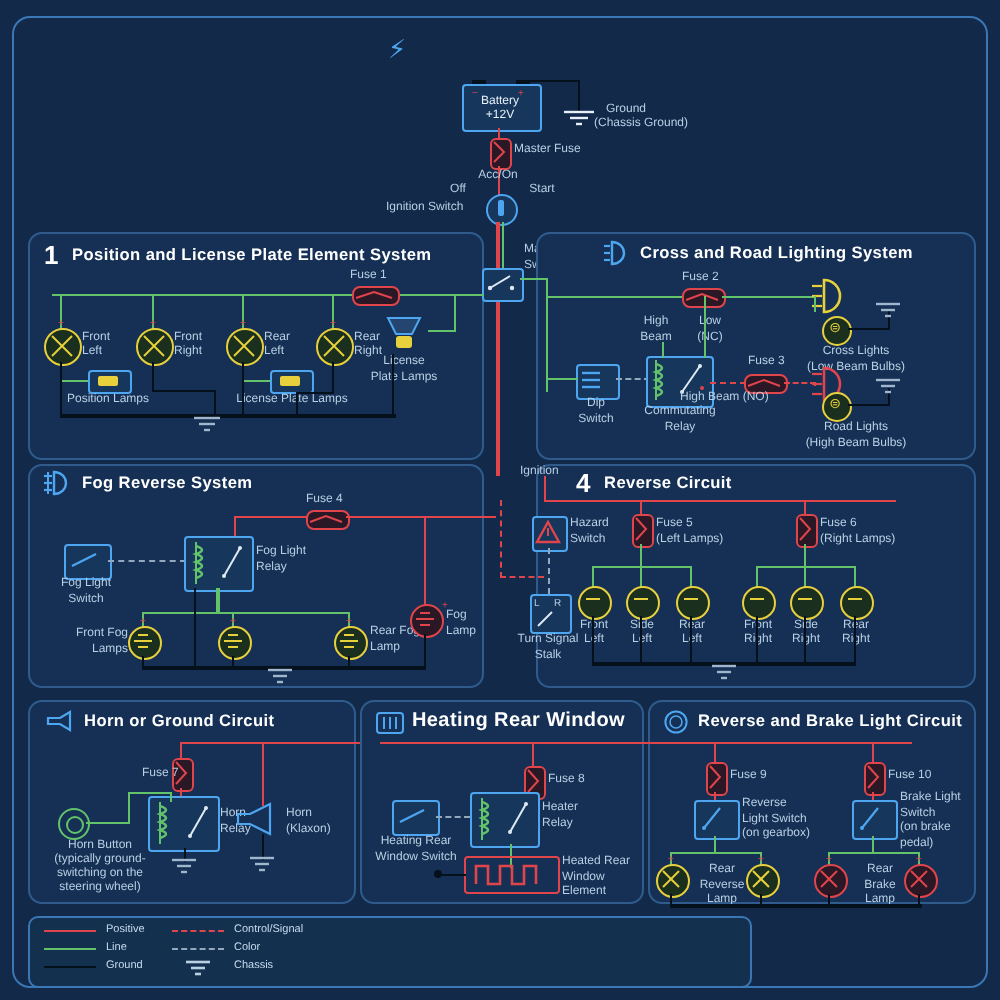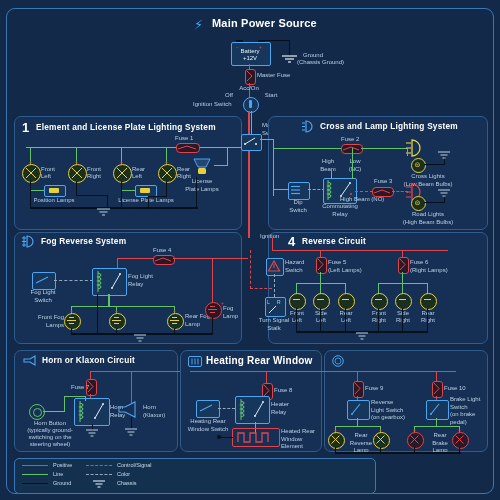--- a/index.html
+++ b/index.html
@@ -35,21 +35,20 @@
   .lgdash{position:absolute;height:0;width:26px;}
   svg{position:absolute;overflow:visible;}
 </style>
 </head>
 <body>
 
 <div id="root">
   <div class="outer"></div>
 
   <div class="ico" style="left:194px;top:17px;font-size:13px;">⚡</div>
-  <div class="ttl" style="left:212px;top:17px;font-size:11px;">Main Power Source</div>
 
   <div class="box" style="left:231px;top:42px;width:38px;height:22px;"></div>
   <div class="w wh blk" style="left:236px;top:40px;width:7px;height:2px;"></div>
   <div class="w wh blk" style="left:258px;top:40px;width:7px;height:2px;"></div>
   <div class="minus" style="left:236px;top:44px;color:#e0454b;">−</div>
   <div class="plus" style="left:259px;top:44px;">+</div>
   <div class="lbl" style="left:231px;top:48px;width:38px;color:#e7f0f8;">Battery</div>
   <div class="lbl" style="left:231px;top:55px;width:38px;color:#e7f0f8;">+12V</div>
 
   <div class="w wh blk" style="left:264px;top:40px;width:26px;height:1.4px;"></div>
@@ -75,21 +74,21 @@
   <div class="lbl" style="left:262px;top:92px;width:18px;">Start</div>
   <div class="box" style="left:243px;top:97px;width:14px;height:14px;border-radius:50%;"></div>
   <div style="position:absolute;left:248.5px;top:100px;width:3px;height:8px;background:#4ea6f0;border-radius:1px;"></div>
   <div class="lblL" style="left:193px;top:101px;">Ignition Switch</div>
 
   <div class="w wv red" style="left:248px;top:111px;width:1.6px;height:127px;"></div>
   <div class="w wv grn" style="left:251px;top:111px;width:1.4px;height:24px;"></div>
 
   <div class="panel" style="left:14px;top:116px;width:226px;height:112px;"></div>
   <div class="num" style="left:22px;top:120px;">1</div>
-  <div class="ttl" style="left:36px;top:122px;font-size:8.3px;">Element and License Plate Lighting System</div>
+  <div class="ttl" style="left:36px;top:122px;font-size:8.3px;">Position and License Plate Element System</div>
 
   <div class="box" style="left:241px;top:134px;width:19px;height:15px;"></div>
   <svg style="left:242px;top:135px;width:17px;height:13px;">
     <line x1="3" y1="9" x2="13" y2="3" stroke="#dfe9f3" stroke-width="1"></line>
     <circle cx="3" cy="9" r="1.1" fill="#dfe9f3"></circle>
       <circle cx="14" cy="9" r="1.1" fill="#dfe9f3"></circle>
   </svg>
   <div class="lblL" style="left:262px;top:122px;white-space:pre-line;">Main Light
 Switch</div>
 
@@ -176,21 +175,21 @@
     <line x1="5" y1="6" x2="8" y2="6" stroke="#9fb6cc" stroke-width="1.2"></line>
   </svg>
 
   <div class="panel" style="left:268px;top:116px;width:218px;height:112px;"></div>
   <svg class="ico" style="left:302px;top:121px;width:14px;height:11px;">
     <path d="M4,0 A6,5.5 0 0 1 4,11 Z" fill="none" stroke="#4ea6f0" stroke-width="1.2"></path>
     <line x1="0" y1="2" x2="3" y2="2" stroke="#4ea6f0" stroke-width="1.1"></line>
     <line x1="0" y1="5.5" x2="3" y2="5.5" stroke="#4ea6f0" stroke-width="1.1"></line>
     <line x1="0" y1="9" x2="3" y2="9" stroke="#4ea6f0" stroke-width="1.1"></line>
   </svg>
-  <div class="ttl" style="left:320px;top:121px;font-size:8.3px;">Cross and Lamp Lighting System</div>
+  <div class="ttl" style="left:320px;top:121px;font-size:8.3px;">Cross and Road Lighting System</div>
 
   <div class="w wh grn" style="left:260px;top:139px;width:14px;height:1.4px;"></div>
   <div class="w wv grn" style="left:273px;top:139px;width:1.4px;height:57px;"></div>
   <div class="w wh grn" style="left:273px;top:148px;width:69px;height:1.4px;"></div>
 
   <div class="fuse" style="left:341px;top:144px;width:20px;height:8px;border-radius:4px;"></div>
   <svg style="left:343px;top:146px;width:16px;height:5px;">
     <path d="M0,4 L8,1 L16,4" stroke="#e0454b" fill="none" stroke-width="1"></path>
   </svg>
   <div class="lblL" style="left:341px;top:136px;">Fuse 2</div>
@@ -468,21 +467,21 @@
   <svg style="left:356px;top:333px;width:13px;height:8px;">
     <line x1="0" y1="0" x2="12" y2="0" stroke="#9fb6cc" stroke-width="1.2"></line>
     <line x1="2.5" y1="3" x2="9.5" y2="3" stroke="#9fb6cc" stroke-width="1.2"></line>
     <line x1="4.5" y1="6" x2="7.5" y2="6" stroke="#9fb6cc" stroke-width="1.2"></line>
   </svg>
 
   <div class="panel" style="left:14px;top:350px;width:162px;height:100px;"></div>
   <svg class="ico" style="left:22px;top:356px;width:16px;height:10px;">
     <path d="M2,3 L8,3 L13,0 L13,9 L8,6 L2,6 Z" fill="none" stroke="#4ea6f0" stroke-width="1.1"></path>
   </svg>
-  <div class="ttl" style="left:42px;top:355px;font-size:8.3px;">Horn or Klaxon Circuit</div>
+  <div class="ttl" style="left:42px;top:355px;font-size:8.3px;">Horn or Ground Circuit</div>
 
   <div class="w wh red" style="left:90px;top:371px;width:100px;height:1.4px;"></div>
   <div class="w wv red" style="left:90px;top:371px;width:1.4px;height:9px;"></div>
   <div class="fuse" style="left:86px;top:379px;width:9px;height:15px;"></div>
   <svg style="left:87px;top:380px;width:7px;height:13px;">
     <path d="M1,1 L6,6.5 L1,12" stroke="#e0454b" fill="none" stroke-width="1"></path>
   </svg>
   <div class="lblL" style="left:71px;top:385px;top:384px;">Fuse 7</div>
 
   <div class="w wv red" style="left:90px;top:394px;width:1.4px;height:9px;"></div>
@@ -578,20 +577,21 @@
 Window
 Element</div>
   <div class="w wh blk" style="left:219px;top:437px;width:14px;height:1.4px;"></div>
   <div style="position:absolute;left:217px;top:435px;width:4px;height:4px;border-radius:50%;background:#05101d;"></div>
 
   <div class="panel" style="left:324px;top:350px;width:162px;height:100px;"></div>
   <svg class="ico" style="left:332px;top:355px;width:12px;height:12px;">
     <circle cx="6" cy="6" r="5.3" fill="none" stroke="#4ea6f0" stroke-width="1"></circle>
     <circle cx="6" cy="6" r="3" fill="none" stroke="#4ea6f0" stroke-width="0.8"></circle>
   </svg>
+  <div class="ttl" style="left:349px;top:355px;font-size:8.3px;">Reverse and Brake Light Circuit</div>
 
   <div class="w wh red" style="left:190px;top:371px;width:266px;height:1.4px;"></div>
   <div class="w wv red" style="left:357px;top:371px;width:1.4px;height:11px;"></div>
   <div class="w wv red" style="left:436px;top:371px;width:1.4px;height:11px;"></div>
 
   <div class="fuse" style="left:353px;top:381px;width:9px;height:15px;"></div>
   <svg style="left:354px;top:382px;width:7px;height:13px;">
     <path d="M1,1 L6,6.5 L1,12" stroke="#e0454b" fill="none" stroke-width="1"></path>
   </svg>
   <div class="lblL" style="left:365px;top:385px;">Fuse 9</div>

